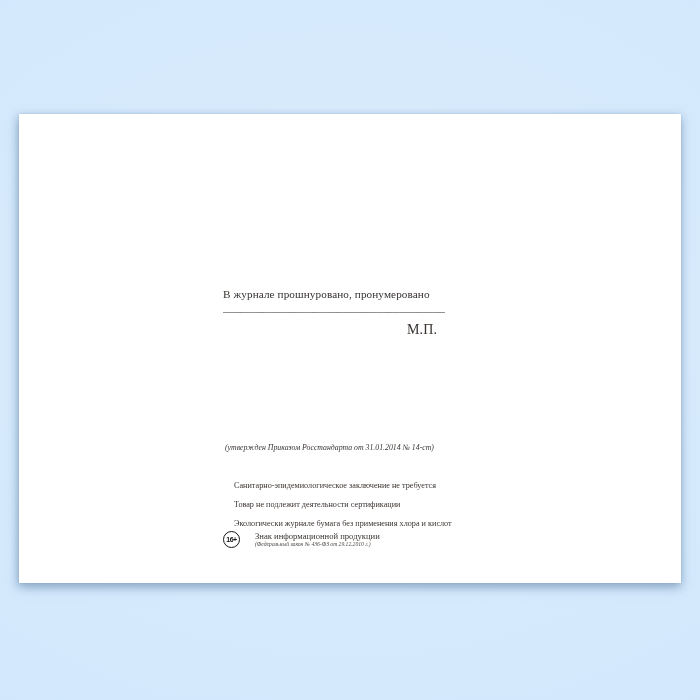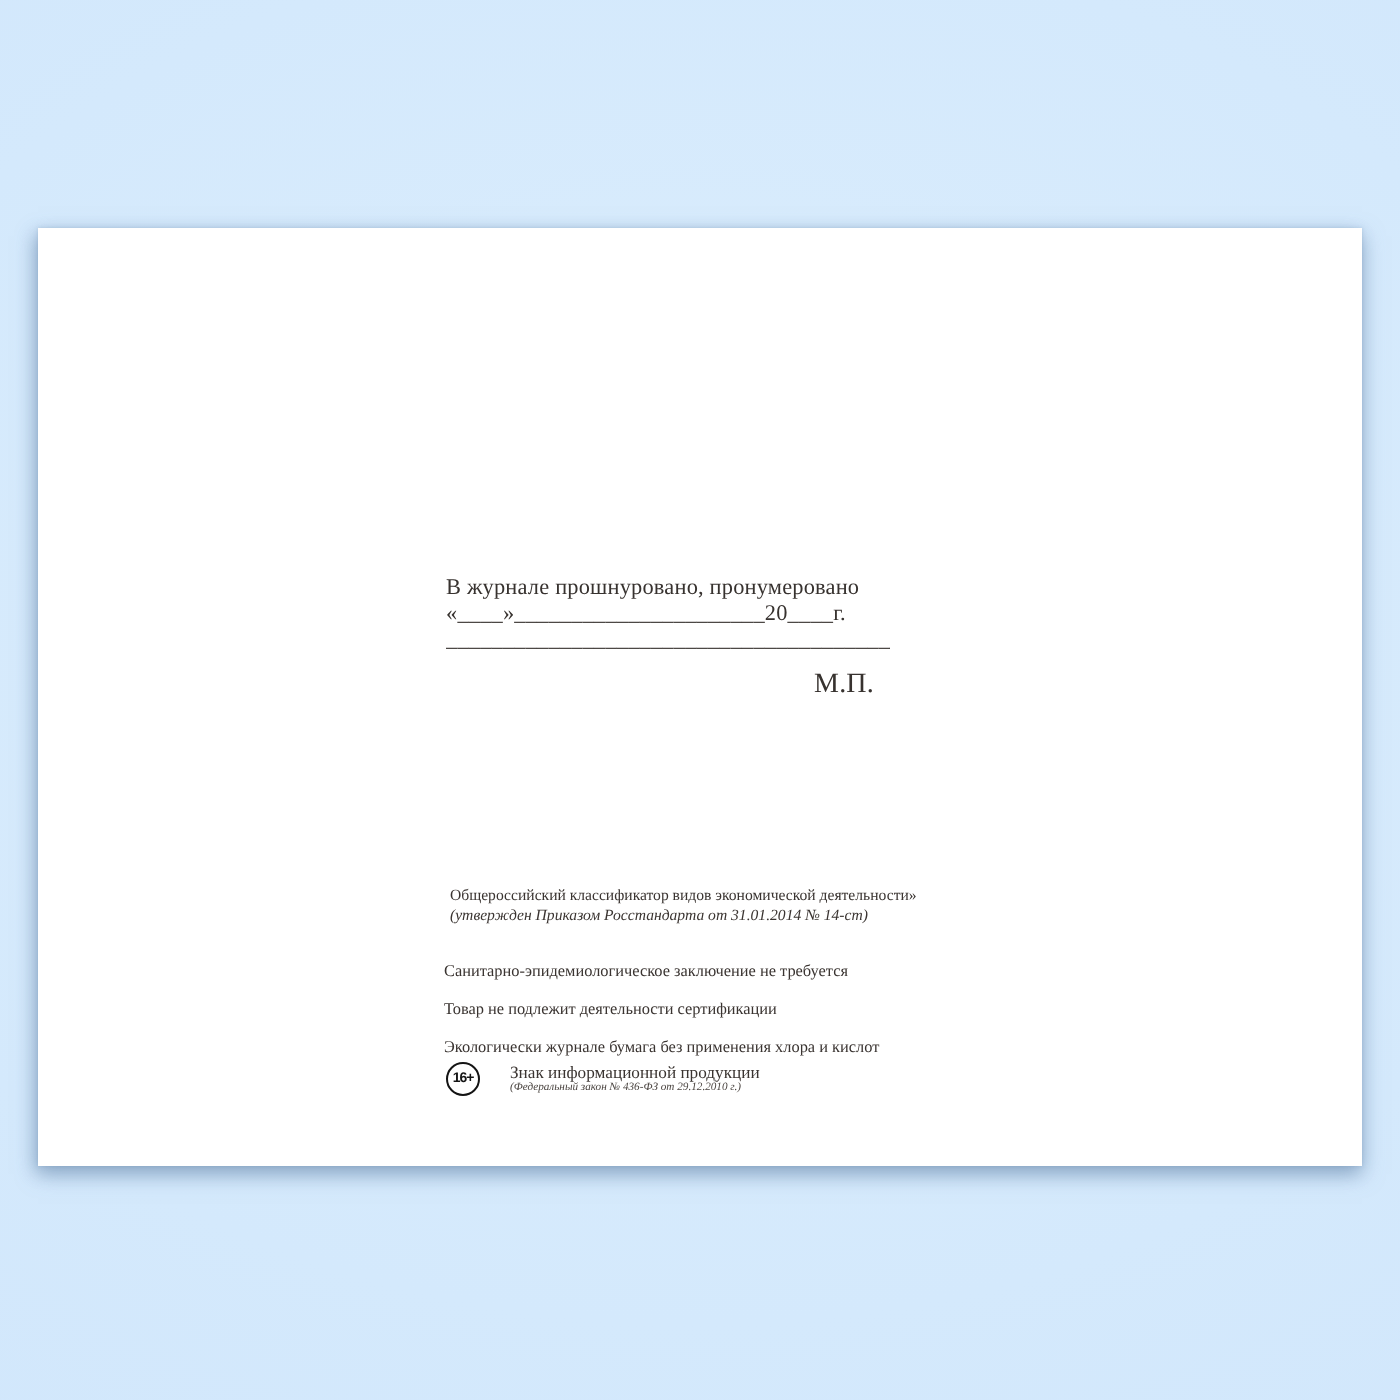--- a/index.html
+++ b/index.html
@@ -60,21 +60,21 @@
     width: 240px;
     font-size: 7.8px;
     line-height: 9.7px;
     color: #3a3431;
     white-space: nowrap;
   }
   .compliance-note { font-style: italic; }
 
   .note-line {
     position: absolute;
-    left: 203px;
+    left: 215px;
     font-size: 8.2px;
     color: #3a3431;
     white-space: nowrap;
     text-align: center;
   }
   .note-sanitary { top: 367px; }
   .note-cert     { top: 386px; }
   .note-eco      { top: 405px; }
 
   
@@ -118,27 +118,25 @@
 </style>
 </head>
 <body>
 
 <div class="scene">
 
   <div class="page">
 
     <div class="stamp-block">
       <div class="stamp-line">В журнале прошнуровано, пронумеровано</div>
-      <div class="stamp-line">«____»______________________20____г.</div>
       <div class="stamp-line">_________________________________________</div>
       <div class="seal-label">М.П.</div>
     </div>
 
     <div class="compliance-block">
-      <div>Общероссийский классификатор видов экономической деятельности»</div>
       <div class="compliance-note">(утвержден Приказом Росстандарта от 31.01.2014 № 14-ст)</div>
     </div>
 
     <div class="note-line note-sanitary">Санитарно-эпидемиологическое заключение не требуется</div>
     <div class="note-line note-cert">Товар не подлежит деятельности сертификации</div>
     <div class="note-line note-eco">Экологически журнале бумага без применения хлора и кислот</div>
 
     <div class="age-row">
       <div class="age-badge">16+</div>
       <div class="age-texts">

